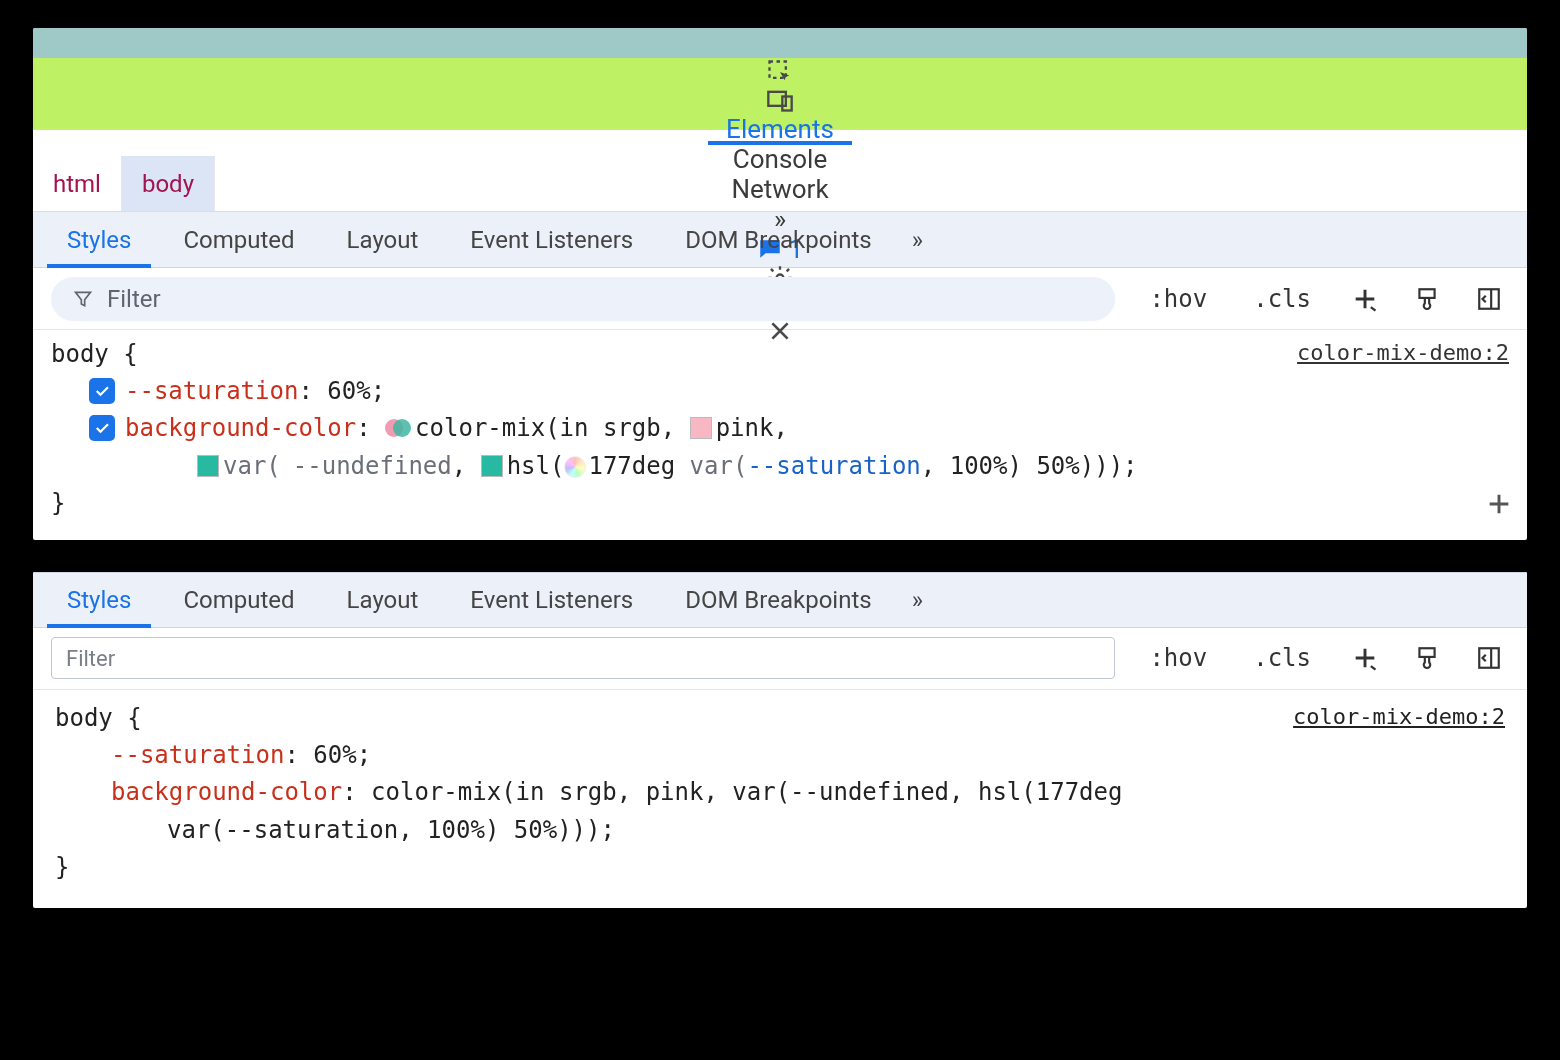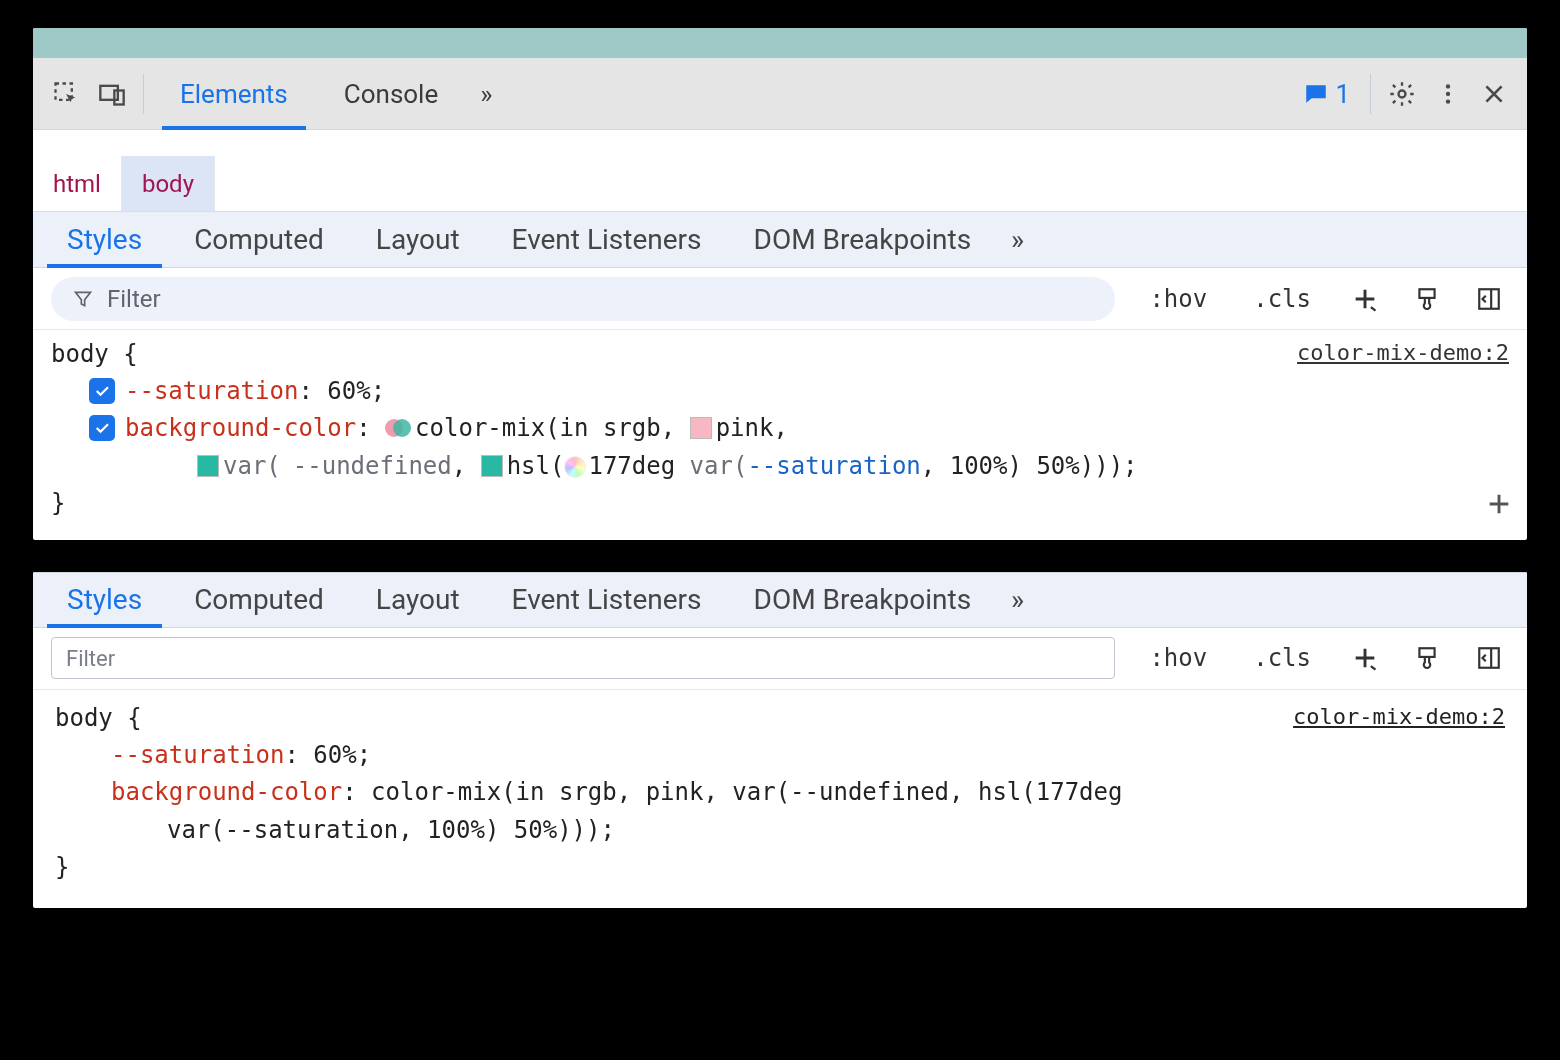--- a/index.html
+++ b/index.html
@@ -18,26 +18,27 @@
     margin: 0 auto;
     border-radius: 2px;
     overflow: hidden;
   }
   .panel + .panel { margin-top: 32px; }
 
   
   .teal-strip { height: 30px; background: #9fc9c6; }
   .main-tabs {
     display: flex; align-items: center;
-    background: #e5e5e5;
+    background: #bef264;
     height: 72px;
     padding: 0 10px;
     border-bottom: 1px solid #cfd6e2;
     font-size: 26px;
     color: #3b3b3b;
+    flex-direction: column;
   }
   .main-tabs .iconbtn {
     width: 46px; height: 46px;
     display: flex; align-items: center; justify-content: center;
     color: #4a4a4a;
     cursor: pointer;
   }
   .main-tabs .divider { width:1px; height:40px; background:#c7cedb; margin:0 8px; }
   .main-tabs .tab {
     padding: 0 28px; height:100%; display:flex; align-items:center;
@@ -67,21 +68,21 @@
   .crumb{
     padding:0 20px;display:flex;align-items:center;color:#a3144f;
     border-right:1px solid #e3e6ec;cursor:pointer;
   }
   .crumb.selected{ background:#dbe5f6; }
 
   
   .subtabs{
     display:flex;align-items:center;height:56px;
     background:#ecf1f9;border-bottom:1px solid #cfd6e2;
-    font-size:28px;color:#454545;padding:0 8px;
+    font-size:24px;color:#454545;padding:0 8px;
   }
   .subtabs .stab{padding:0 26px;height:100%;display:flex;align-items:center;cursor:pointer;}
   .subtabs .stab.active{color:#1a73e8;position:relative;}
   .subtabs .stab.active::after{
     content:"";position:absolute;left:6px;right:6px;bottom:-1px;height:4px;background:#1a73e8;
   }
   .subtabs .spacer{flex:1;}
 
   
   .filterbar{
@@ -164,20 +165,21 @@
     </div>
     <div class="iconbtn">
       <svg viewBox="0 0 24 24" width="28" height="28" fill="none" stroke="currentColor" stroke-width="2">
         <rect x="2" y="5" width="15" height="12"></rect>
           <rect x="14" y="9" width="8" height="12"></rect>
       </svg>
     </div>
     <div class="divider"></div>
     <div class="tab active">Elements</div>
     <div class="tab">Console</div>
+    <div class="tab">Network</div>
     <div class="tab" style="padding:0 14px;">»</div>
     <div class="spacer"></div>
     <div class="msg-badge">
       <svg viewBox="0 0 24 24" fill="#1a73e8">
           <path d="M3 4h18v12H8l-5 4z"></path>
         </svg>
       <span>1</span>
     </div>
     <div class="divider"></div>
     <div class="iconbtn">

